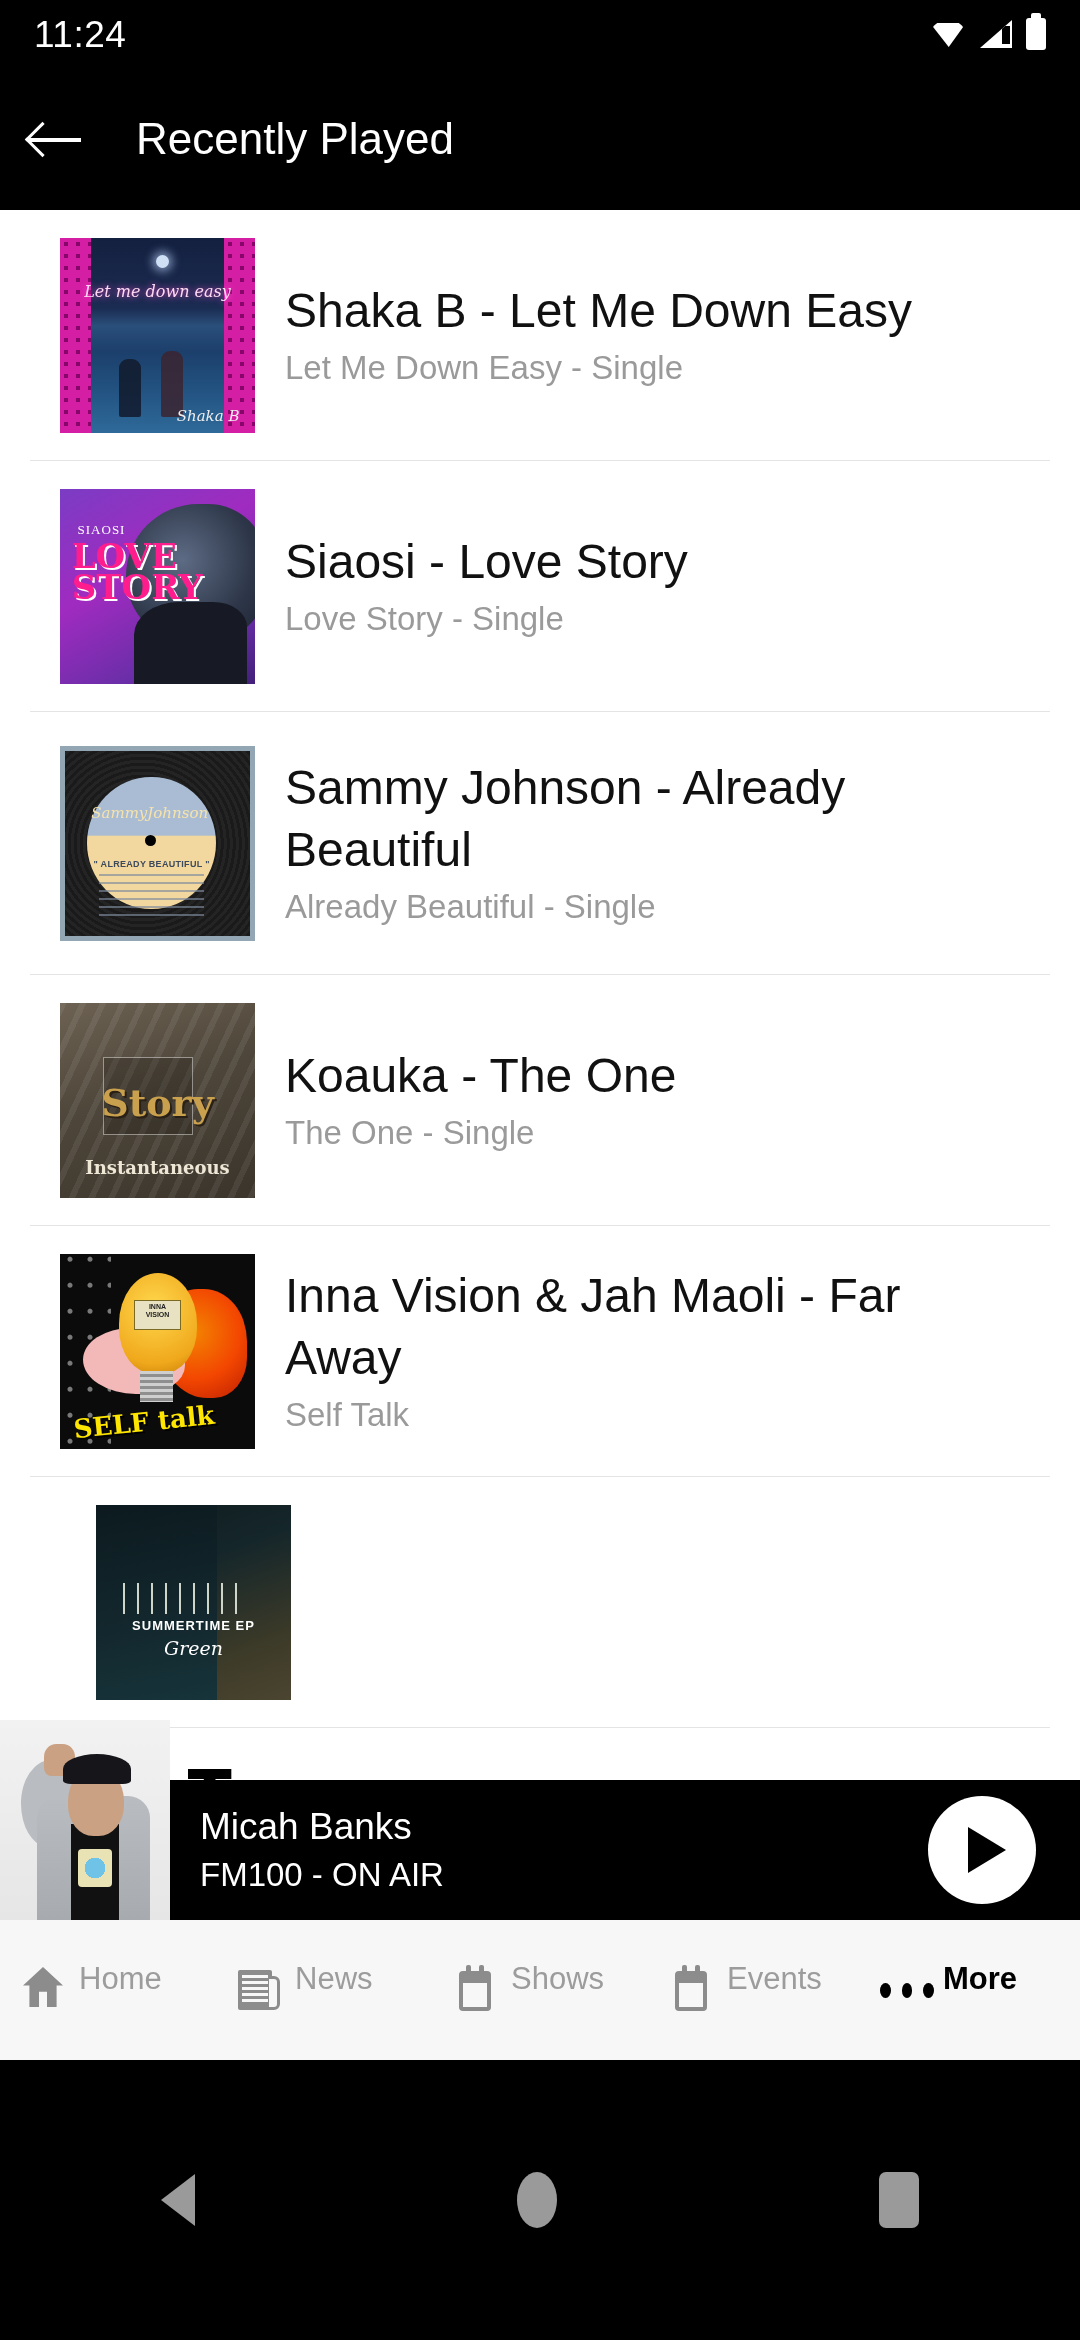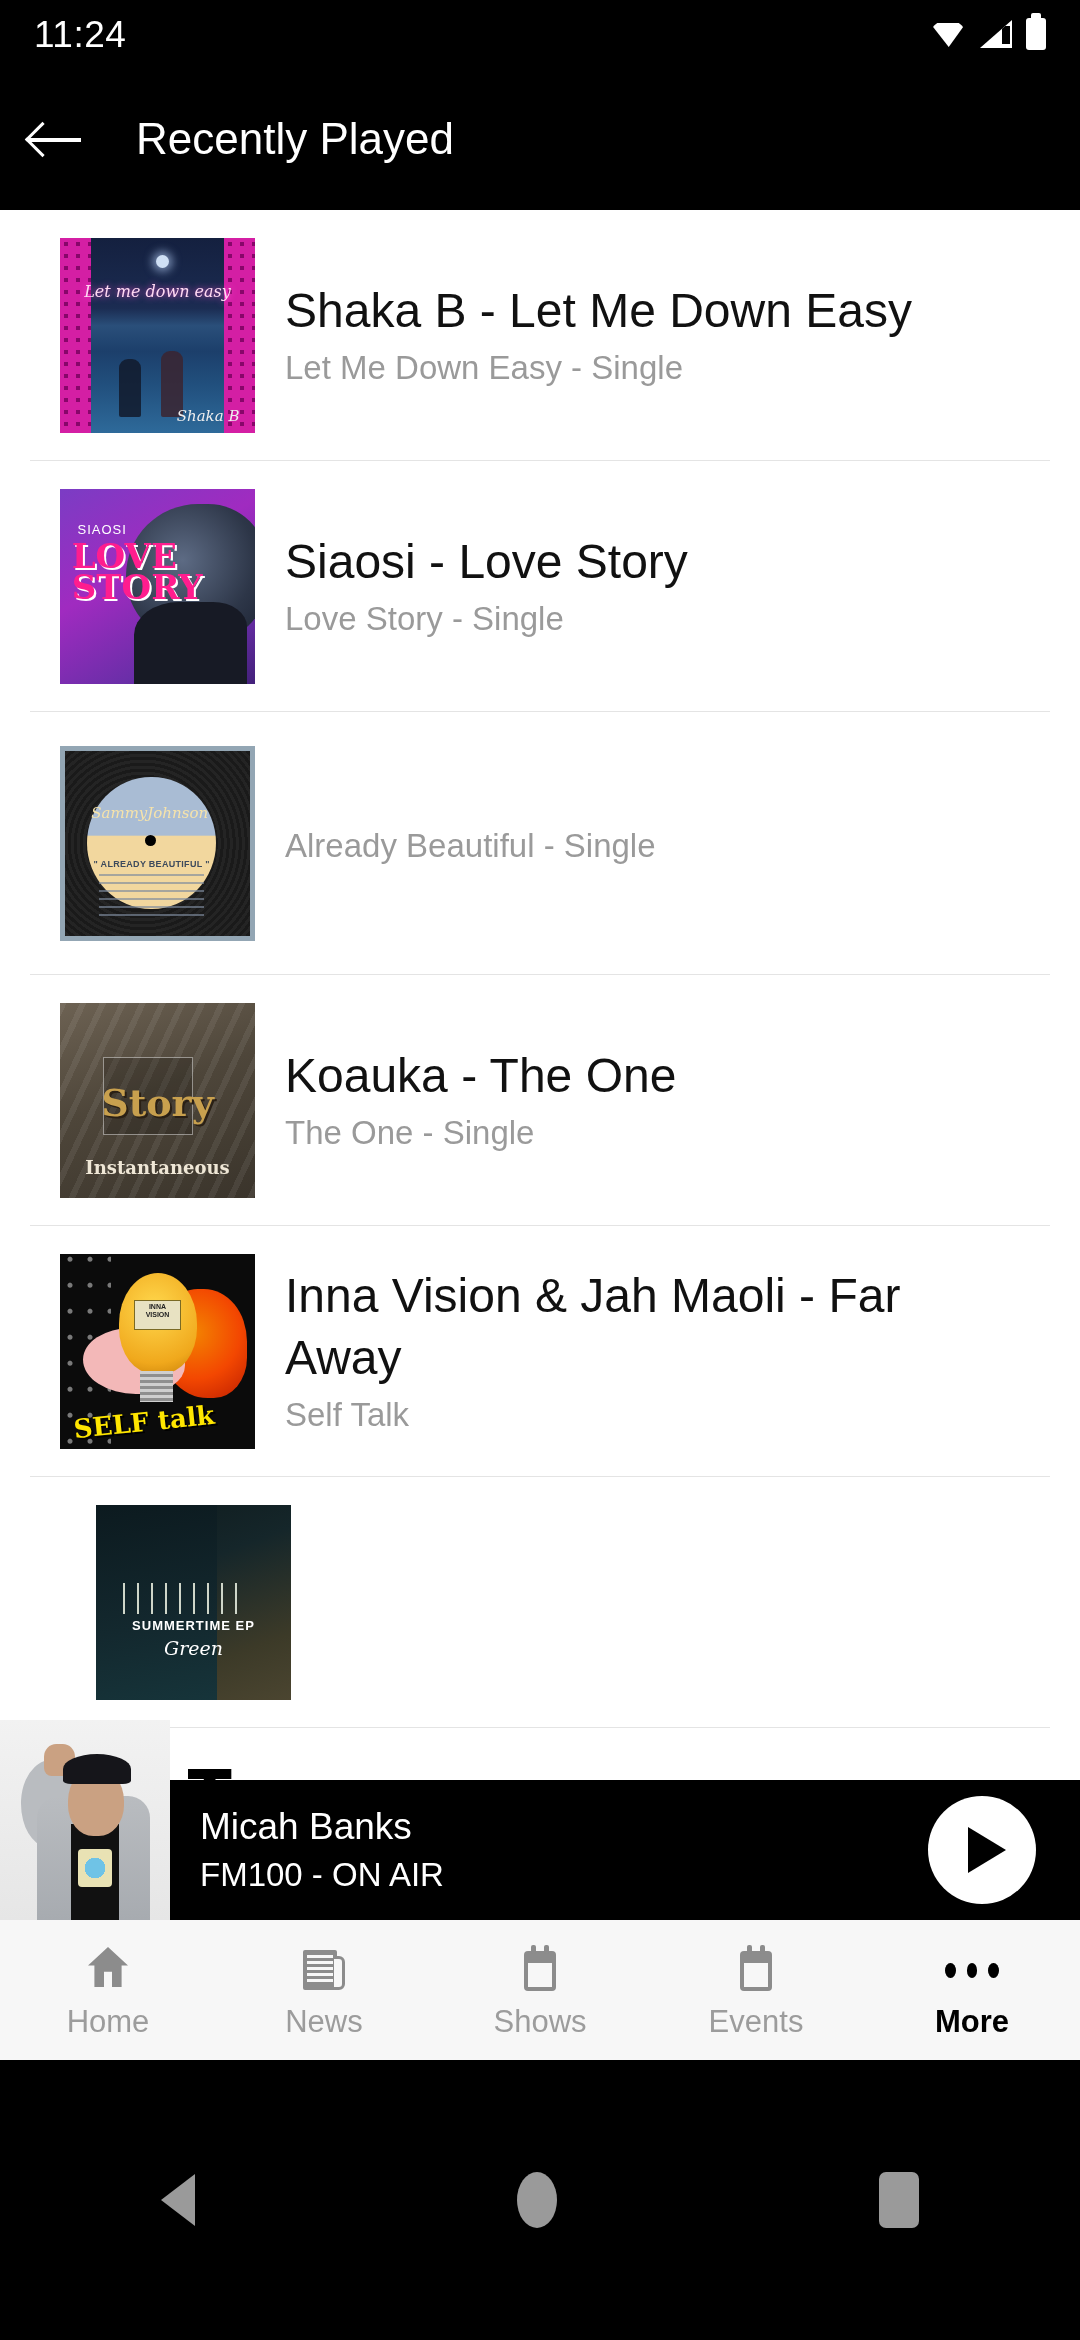--- a/index.html
+++ b/index.html
@@ -93,21 +93,21 @@
                      background-color:#d41fa4;}
   .art-shakab .dl{ left:0; } .art-shakab .dr{ right:0; }
 
   .art-siaosi{ background:linear-gradient(150deg,#7b3cc4 0%,#a02bc0 40%,#6a2ea8 75%,#43207a 100%); }
   .art-siaosi .hair{ position:absolute; right:-6%; top:8%; width:72%; height:72%;
                      background:radial-gradient(ellipse at 40% 40%, #5d6b84 0%, #2d3648 60%, #1a2030 100%);
                      border-radius:55% 45% 48% 52%;}
   .art-siaosi .body{ position:absolute; right:4%; bottom:0; width:58%; height:42%;
                      background:#171a25; border-radius:40% 30% 0 0;}
   .art-siaosi .sm{ position:absolute; left:9%; top:17%; color:#fff; font-size:13px;
-                   letter-spacing:1px; font-family:Liberation Sans, sans-serif;}
+                   letter-spacing:1px; font-family:Liberation Serif, serif;}
   .art-siaosi .lv{ position:absolute; left:6%; top:27%; color:#ff1d8e; font-size:34px;
                    font-weight:bold; font-family:"DejaVu Serif",serif; line-height:.92;
                    text-shadow:2px 2px 0 #fff;}
 
   .art-sammy{ background:#93a6b4; }
   .art-sammy .disc{ position:absolute; inset:5px; background:
       repeating-radial-gradient(circle at 42% 50%, #1a1a1a 0 3px, #242424 3px 6px);}
   .art-sammy .lbl{ position:absolute; left:14%; top:16%; width:66%; height:68%;
                    border-radius:50%; background:linear-gradient(180deg,#a9bcd4 0%,#a9bcd4 44%,
                    #f2d79e 45%, #f2d79e 100%); }
@@ -206,21 +206,21 @@
   }
   .play-tri{ width:0; height:0; margin-left:10px;
              border-left:38px solid #000; border-top:23px solid transparent;
              border-bottom:23px solid transparent;}
 
   
   .tabs{
     position:absolute; left:0; bottom:280px; width:1080px; height:140px;
     background:#f7f7f7; display:flex; align-items:center;
   }
-  .tab{ flex:1 1 0; display:flex; flex-direction:column; align-items:center; gap:9px; }
+  .tab{ flex:1 1 0; display:flex; flex-direction:row; align-items:flex-start; gap:9px;padding-left:16px; }
   .tab-label{ font-size:31px; color:#9c9c9c; line-height:1; }
   .tab.active .tab-label{ color:#000; font-weight:bold; }
   .tab-ic{ width:54px; height:54px; position:relative; }
 
   .ic-home::before{ content:""; position:absolute; left:7px; top:4px; width:40px; height:40px;
       background:#8c8c8c;
       clip-path: polygon(50% 0%, 100% 46%, 84% 46%, 84% 100%, 60% 100%, 60% 62%,
                          40% 62%, 40% 100%, 16% 100%, 16% 46%, 0% 46%);}
   .ic-cal{ }
   .ic-cal::before{ content:""; position:absolute; left:11px; top:8px; width:32px; height:40px;
@@ -312,20 +312,21 @@
       <div class="row-inner">
         <div class="art art-sammy">
           <div class="disc"></div>
             <div class="lbl"></div>
           <div class="sigtxt">SammyJohnson</div>
             <div class="hole"></div>
           <div class="tname">" ALREADY BEAUTIFUL "</div>
             <div class="fine"></div>
         </div>
         <div class="row-text">
+          <div class="row-title">Sammy Johnson - Already Beautiful</div>
           <div class="row-sub">Already Beautiful - Single</div>
         </div>
       </div>
     </div>
     <div class="divider"></div>
 
     <div class="row" style="height:250px">
       <div class="row-inner">
         <div class="art art-koauka">
           <div class="box"></div>

